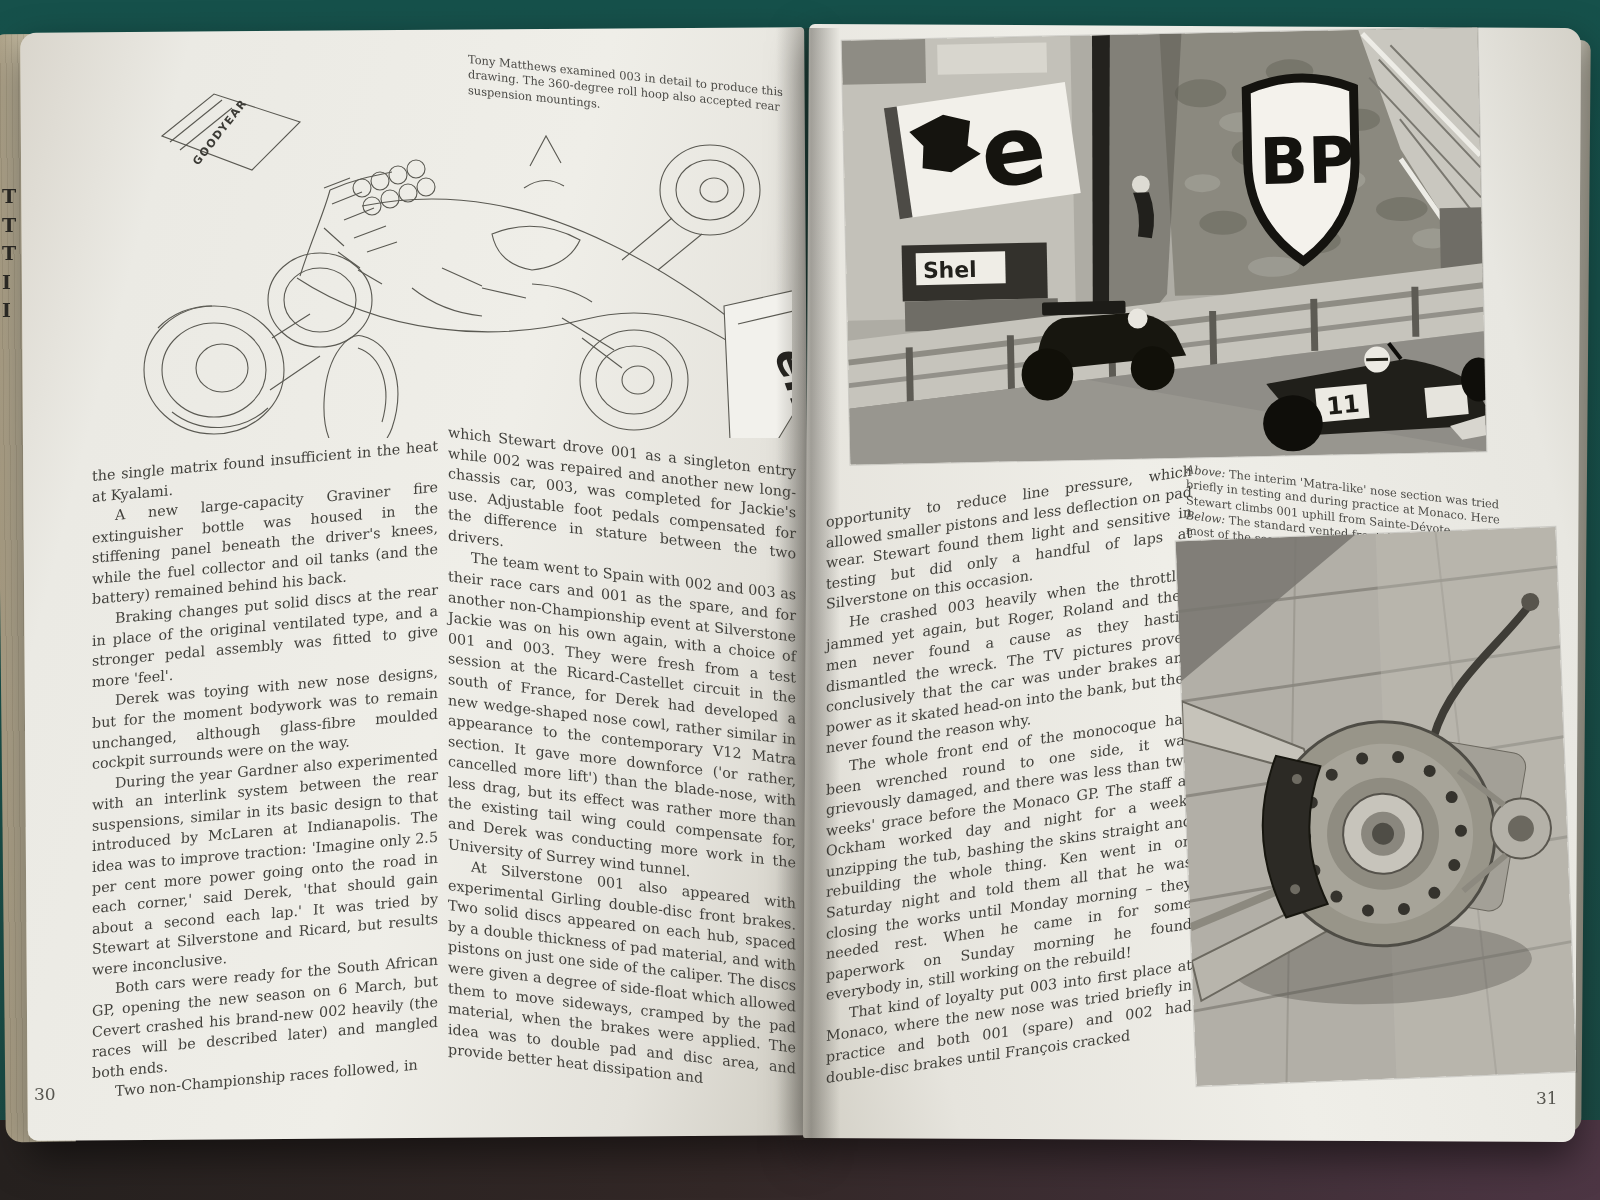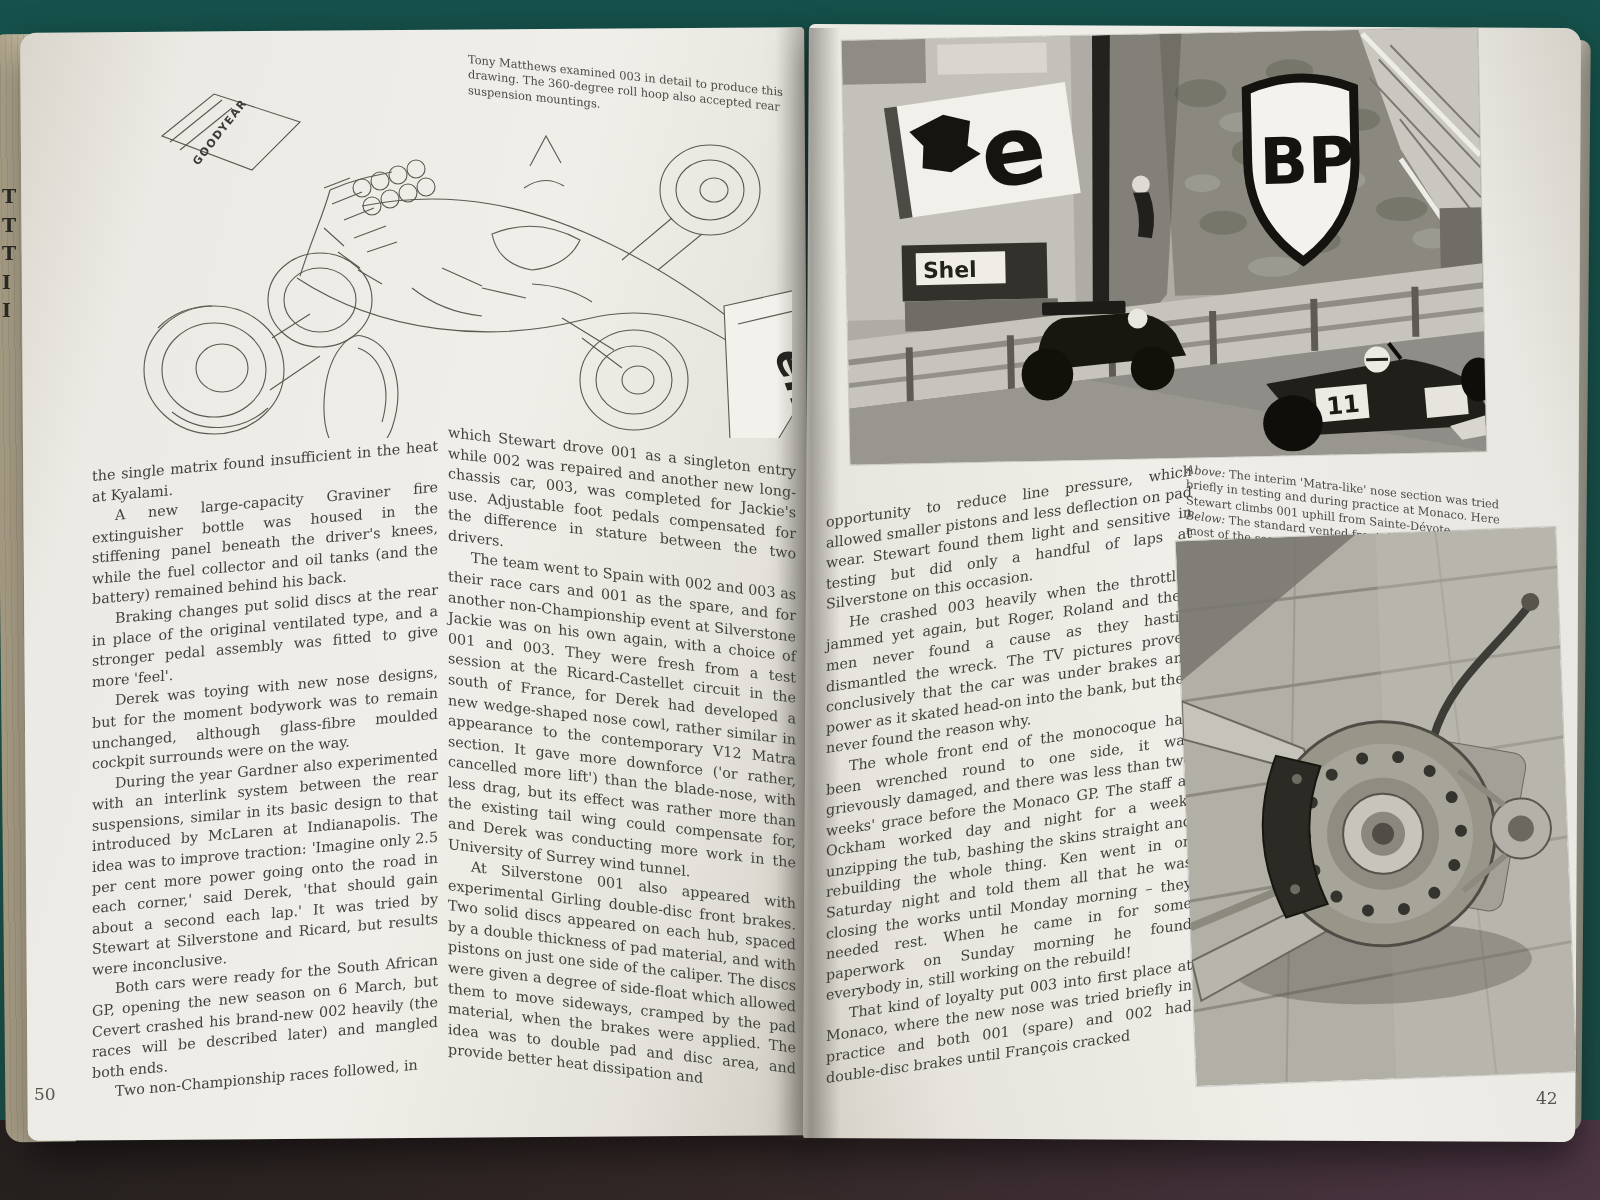--- a/index.html
+++ b/index.html
@@ -137,21 +137,21 @@
   <p class="ind">Both cars were ready for the South African GP, opening the new season on 6 March, but Cevert crashed his brand-new 002 heavily (the races will be described later) and mangled both ends.</p>
   <p class="ind">Two non-Championship races followed, in</p>
 </div>
 
 <div class="textcol" id="col-l2">
   <p>which Stewart drove 001 as a singleton entry while 002 was repaired and another new long-chassis car, 003, was completed for Jackie's use. Adjustable foot pedals compensated for the difference in stature between the two drivers.</p>
   <p class="ind">The team went to Spain with 002 and 003 as their race cars and 001 as the spare, and for another non-Championship event at Silverstone Jackie was on his own again, with a choice of 001 and 003. They were fresh from a test session at the Ricard-Castellet circuit in the south of France, for Derek had developed a new wedge-shaped nose cowl, rather similar in appearance to the contemporary V12 Matra section. It gave more downforce ('or rather, cancelled more lift') than the blade-nose, with less drag, but its effect was rather more than the existing tail wing could compensate for, and Derek was conducting more work in the University of Surrey wind tunnel.</p>
   <p class="ind">At Silverstone 001 also appeared with experimental Girling double-disc front brakes. Two solid discs appeared on each hub, spaced by a double thickness of pad material, and with pistons on just one side of the caliper. The discs were given a degree of side-float which allowed them to move sideways, cramped by the pad material, when the brakes were applied. The idea was to double pad and disc area, and provide better heat dissipation and</p>
 </div>
 
-<div class="pagenum" id="pn30">50</div>
+<div class="pagenum" id="pn30">30</div>
 
 <div id="photo-monaco">
 <svg viewBox="0 0 640 424" width="636" height="424" preserveAspectRatio="none">
   <rect width="640" height="424" fill="#aeaca4"></rect>
 
   <rect x="0" y="0" width="230" height="280" fill="#c3c1b9"></rect>
   <rect x="0" y="0" width="84" height="44" fill="#8e8c84"></rect>
   <rect x="96" y="6" width="110" height="30" fill="#d8d6ce"></rect>
 
   <g transform="rotate(-7 130 120)">
@@ -306,15 +306,15 @@
   <path d="M92,218 q-34,80 4,162 l42,-12 q-30,-68 -2,-138 Z" fill="#2c2a25" stroke="#17160f" stroke-width="2"></path>
   <circle cx="112" cy="242" r="5" fill="#6e6b62"></circle>
       <circle cx="106" cy="352" r="5" fill="#6e6b62"></circle>
 
   <circle cx="334" cy="300" r="30" fill="#b4b1a8" stroke="#5a574f" stroke-width="2"></circle>
   <circle cx="334" cy="300" r="13" fill="#6b685f"></circle>
   <path d="M318,276 l-44,-36 M318,326 l-44,34" stroke="#8c897f" stroke-width="6"></path>
 </svg>
 </div>
 
-<div class="pagenum" id="pn31">42</div>
+<div class="pagenum" id="pn31">31</div>
 
 <div class="gutter"></div>
 
 </body></html>

